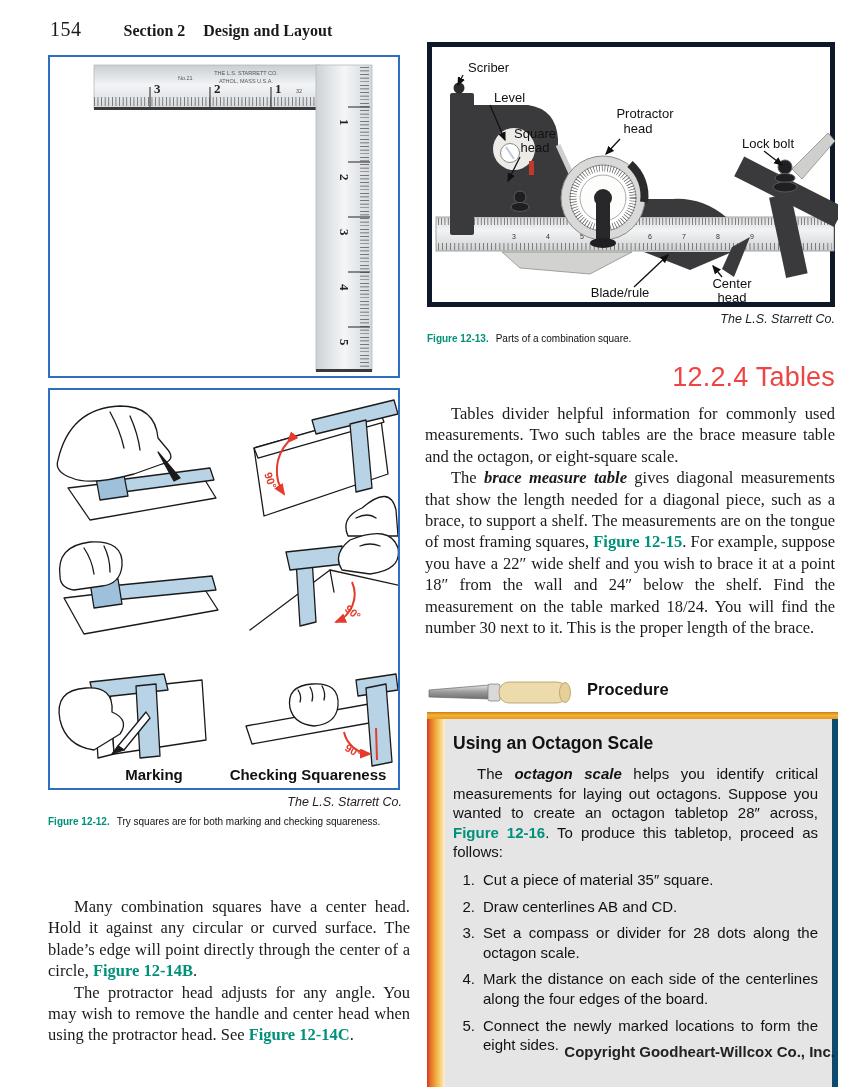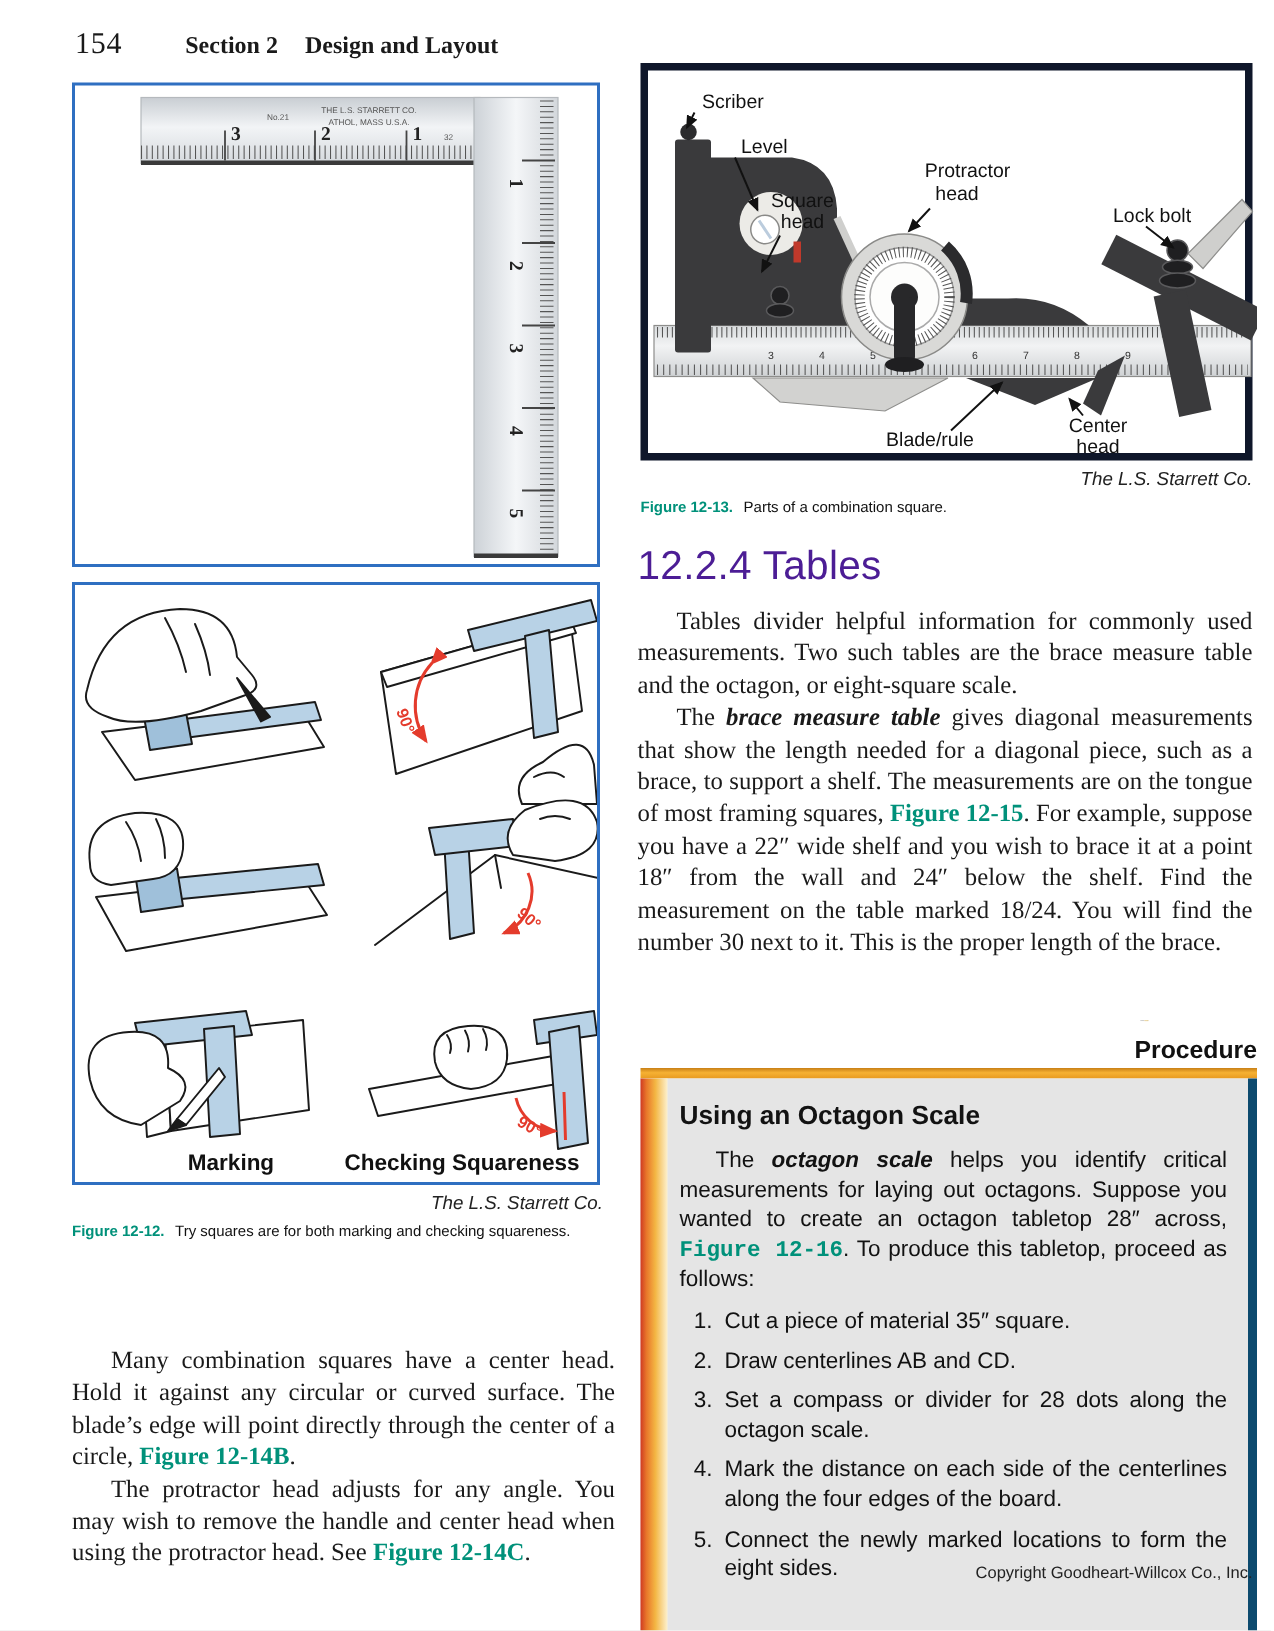--- a/index.html
+++ b/index.html
@@ -20,41 +20,41 @@
   .caption{font-family:"Liberation Sans",sans-serif;font-size:10px;line-height:18.5px;color:#111;}
   .caption-b{position:absolute;left:48px;top:813px;width:356px;}
   .caption-c{position:absolute;left:427px;top:330px;width:410px;}
   .cap-label{color:#00917a;font-weight:bold;margin-right:7px;}
   .teal-ref{color:#00917a;font-weight:bold;}
   
   .left-body{position:absolute;left:48px;top:896px;width:362px;}
   .bodytext p{margin:0;font-size:16.5px;line-height:21.4px;text-align:justify;text-indent:26px;}
   .tables-block{position:absolute;left:425px;top:362px;width:410px;}
   h2.sec-head{margin:0 0 10px 0;font-family:"Liberation Sans",sans-serif;font-weight:normal;
-              font-size:27px;color:#4c1d95;letter-spacing:.2px;}
+              font-size:27px;color:#ef4444;letter-spacing:.2px;text-align:right;}
   
   .proc-block{position:absolute;left:427px;top:680px;width:411px;}
-  .proc-head{display:flex;align-items:flex-end;gap:10px;height:30px;flex-direction:column;}
+  .proc-head{display:flex;align-items:flex-start;gap:10px;height:30px;}
   .proc-label{font-family:"Liberation Sans",sans-serif;font-weight:bold;font-size:16.5px;color:#111;}
   .orange-bar{height:7px;background:linear-gradient(#c87f16,#f6b133 45%,#e89a20);margin-top:2px;}
   .octo-box{position:relative;background:#e5e5e5;padding:12px 14px 28px 26px;
             border-right:6px solid #0c4a6e;box-sizing:border-box;font-family:"Liberation Sans",sans-serif;}
   .octo-box:before{content:"";position:absolute;left:0;top:0;bottom:0;width:18px;
             background:linear-gradient(90deg,#cf3a23,#e8762a 22%,#f3b643 55%,#fdf1cf);}
   .octo-box:after{content:"";position:absolute;left:0;right:0;bottom:-5px;height:5px;
             background:linear-gradient(90deg,#6e4a16,#9c6a1e 60%,#c8901f);}
   .octo-title{font-size:17.5px;font-weight:bold;color:#121212;margin:2px 0 10px 0;}
   .octo-intro{font-size:15px;line-height:19.6px;text-align:justify;text-indent:24px;margin:0 0 8px 0;color:#121212;}
   .octo-em{font-weight:bold;font-style:italic;}
-  .octo-ref{font-family:Liberation Mono, monospace;font-weight:bold;color:#00917a;}
+  .octo-ref{font-family:Liberation Sans, sans-serif;font-weight:bold;color:#00917a;}
   .step{display:flex;margin:7px 0;font-size:15px;line-height:19.6px;color:#121212;}
   .step-num{flex:none;width:22px;text-align:right;margin-right:8px;}
   .step-text{flex:1;text-align:justify;}
   .copyright{position:absolute;left:427px;top:1043px;width:408px;text-align:right;
-             font-family:"Liberation Sans",sans-serif;font-size:11px;color:#222;}
+             font-family:"Liberation Sans",sans-serif;font-size:15px;color:#222;font-weight:bold;}
   
   svg text{font-family:"Liberation Sans",sans-serif;}
   .lbl{font-size:13px;fill:#111;}
   .rulnum{font-size:7px;fill:#333;}
   .bignum{font-family:"Liberation Serif",serif;font-size:13px;font-weight:bold;fill:#222;}
   .tiny{font-size:5.5px;fill:#555;}
   .panel-label{font-size:15px;font-weight:bold;fill:#111;}
   .angle{font-size:11px;font-weight:bold;fill:#e43b2c;}
 </style>
 </head>

